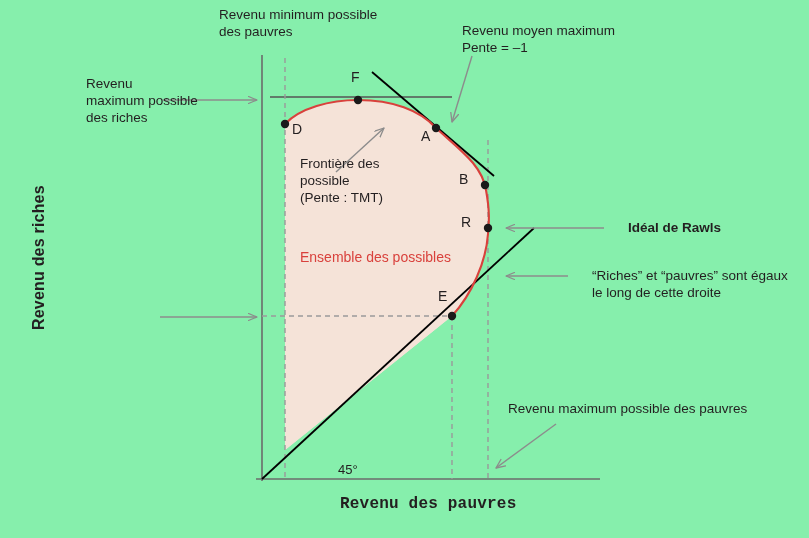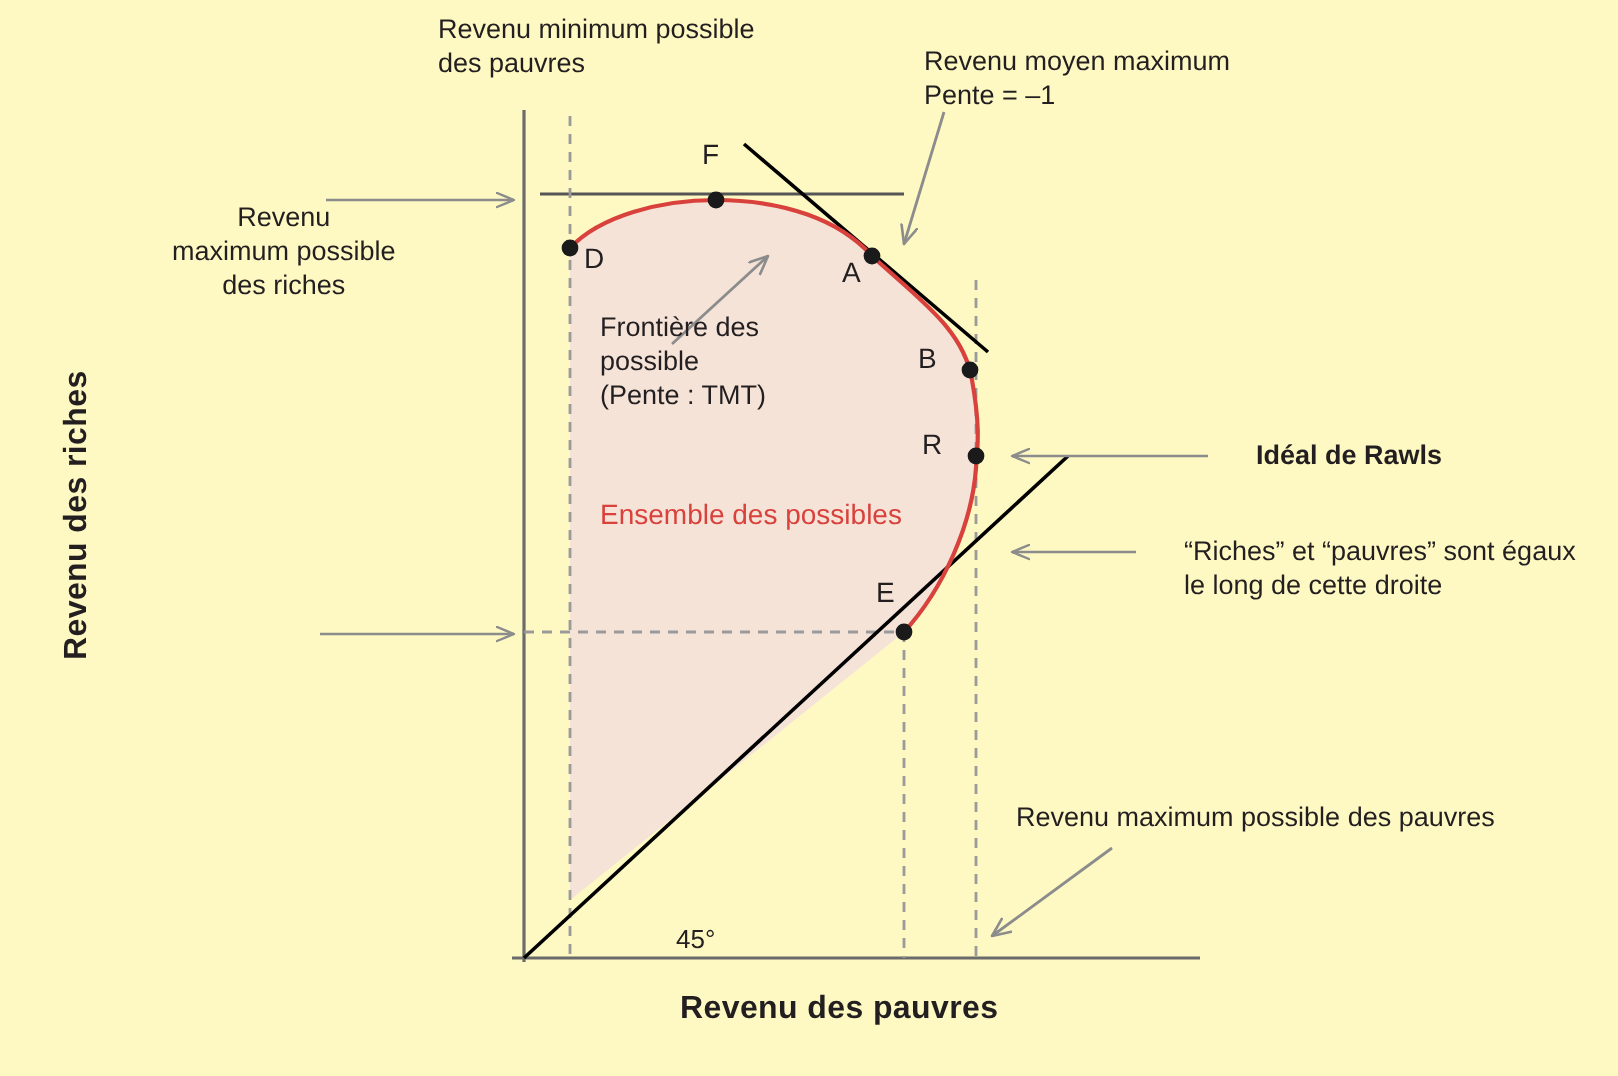--- a/index.html
+++ b/index.html
@@ -9,21 +9,21 @@
     background: #ffffff;
   }
   body {
     font-family: "Liberation Sans", sans-serif;
     color: #1a1a1a;
   }
   #figure {
     position: relative;
     width: 809px;
     height: 538px;
-    background: #fef9c3;
+    background: #86efac;
     overflow: hidden;
   }
   #figure svg {
     position: absolute;
     left: 0;
     top: 0;
   }
   .lbl {
     position: absolute;
     font-family: "Liberation Sans", sans-serif;
@@ -127,41 +127,41 @@
     <line x1="336" y1="172" x2="384" y2="128" stroke="#8c8c8c" stroke-width="1.4" marker-end="url(#arrowDiag)"></line>
     <line x1="556" y1="424" x2="496" y2="468" stroke="#8c8c8c" stroke-width="1.4" marker-end="url(#arrowDiag)"></line>
   </svg>
 
   <div class="lbl" style="left:219px; top:6px;">Revenu minimum possible
 des pauvres</div>
 
   <div class="lbl" style="left:462px; top:22px;">Revenu moyen maximum
 Pente = –1</div>
 
-  <div class="lbl" style="left:86px; top:100px;text-align:center;">Revenu
+  <div class="lbl" style="left:86px; top:75px;">Revenu
 maximum possible
 des riches</div>
 
 
   <div class="lbl" style="left:300px; top:155px;">Frontière des
 possible
 (Pente : TMT)</div>
 
   <div class="lbl lbl-red" style="left:300px; top:249px;">Ensemble des possibles</div>
 
   <div class="lbl" style="left:628px; top:219px;font-weight:bold;">Idéal de Rawls</div>
 
   <div class="lbl" style="left:592px; top:267px;">“Riches” et “pauvres” sont égaux
 le long de cette droite</div>
 
   <div class="lbl" style="left:508px; top:400px;">Revenu maximum possible des pauvres</div>
 
   <div class="lbl lbl-angle" style="left:294px; top:461px;margin-left:44px;">45°</div>
 
-  <div class="lbl lbl-axis-x" style="left:340px; top:496px;">Revenu des pauvres</div>
+  <div class="lbl lbl-axis-x" style="left:340px; top:496px;font-family:Liberation Mono, monospace;">Revenu des pauvres</div>
 
   <div class="lbl lbl-axis-y" style="left:30px; top:330px;">Revenu des riches</div>
 
   <div class="lbl lbl-point" style="left:292px; top:121px;">D</div>
   <div class="lbl lbl-point" style="left:351px; top:69px;">F</div>
   <div class="lbl lbl-point" style="left:421px; top:128px;">A</div>
   <div class="lbl lbl-point" style="left:459px; top:171px;">B</div>
   <div class="lbl lbl-point" style="left:461px; top:214px;">R</div>
   <div class="lbl lbl-point" style="left:438px; top:288px;">E</div>
 

